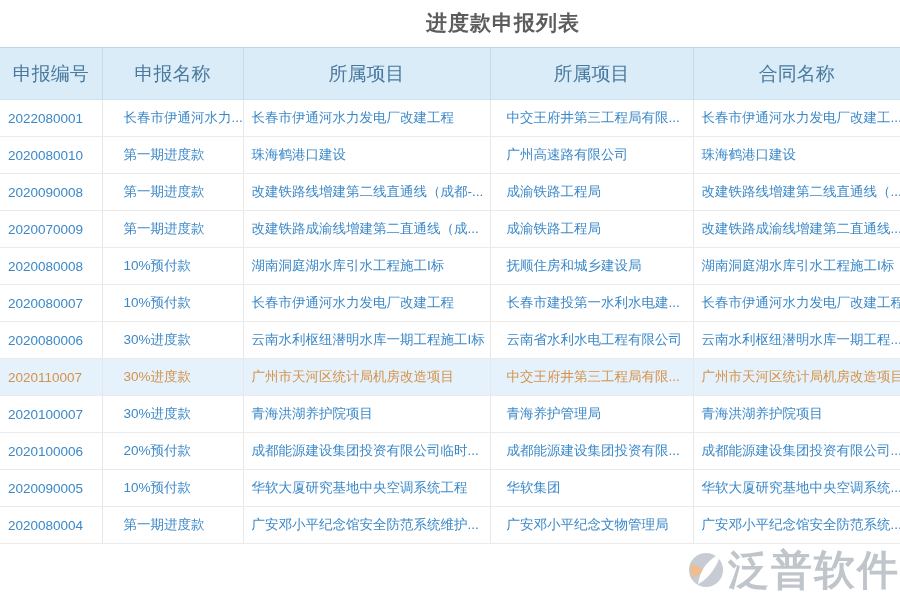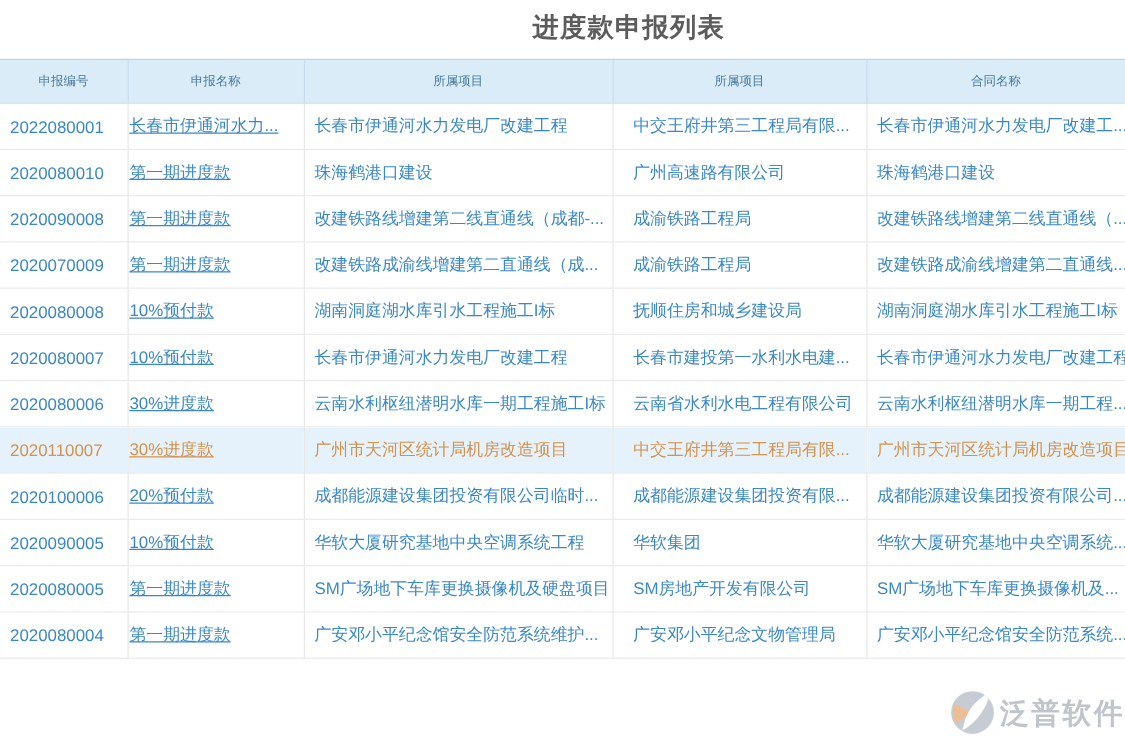--- a/index.html
+++ b/index.html
@@ -6,50 +6,50 @@
   html,body { width:900px; height:600px; overflow:hidden; background:#ffffff;
               font-family:"Liberation Sans","DejaVu Sans",sans-serif; }
   .page { position:relative; width:900px; height:600px; overflow:hidden; }
 
   .title { height:47px; line-height:46px; text-align:center; font-size:21px;
            font-weight:bold; color:#5c5c5c; letter-spacing:1px;
            position:relative; left:53px; }
 
   table.list { width:900px; table-layout:fixed; border-collapse:collapse; }
 
-  thead th { background:#d9ecf8; color:#49799e; font-weight:normal; font-size:10px;
-             height:35px; text-align:center;
+  thead th { background:#d9ecf8; color:#49799e; font-weight:normal; font-size:19px;
+             height:52px; text-align:center;
              border-top:1px solid #c0d3e1; border-bottom:1px solid #cfe2ef;
              border-right:1px solid #c6dcec; }
   thead th:last-child { border-right:none; }
 
   tbody td { color:#3b88c8; font-size:13.5px; height:37px; white-space:nowrap;
              overflow:hidden; border-bottom:1px solid #ebebeb;
              border-right:1px solid #e7e7e7; background:#ffffff; }
   tbody td:last-child { border-right:none; }
 
   th:nth-child(1), td:nth-child(1){ width:102px; }
   th:nth-child(2), td:nth-child(2){ width:141px; }
   th:nth-child(3), td:nth-child(3){ width:247px; }
   th:nth-child(4), td:nth-child(4){ width:203px; }
   th:nth-child(5), td:nth-child(5){ width:207px; }
 
   td:nth-child(1){ padding-left:8px; }
-  td:nth-child(2){ padding-left:1px;text-decoration:underline; }
+  td:nth-child(2){ padding-left:21px; }
   td:nth-child(3){ padding-left:8px; }
   td:nth-child(4){ padding-left:16px; }
   td:nth-child(5){ padding-left:8px; }
 
   tr.highlighted td { background:#e5f2fb; color:#d4924c;margin-top:21px; }
 
   .watermark { position:absolute; right:0px; top:547px; height:46px;
                display:flex; align-items:center; opacity:0.55;
                pointer-events:none; z-index:5; }
   .wm-logo { display:inline-block; width:38px; height:38px; margin-right:3px; }
-  .wm-text { font-size:23px; font-weight:bold; color:#8e97a3; letter-spacing:2px;
+  .wm-text { font-size:41px; font-weight:bold; color:#8e97a3; letter-spacing:2px;
              font-family:"Liberation Sans","DejaVu Sans",sans-serif; }
 </style>
 </head>
 <body>
 
 <div class="page">
 
   <div class="title">进度款申报列表</div>
 
   <table class="list">
@@ -113,39 +113,39 @@
           <td>云南水利枢纽潜明水库一期工程...</td>
         </tr>
         <tr class="highlighted">
           <td>2020110007</td>
           <td>30%进度款</td>
           <td>广州市天河区统计局机房改造项目</td>
           <td>中交王府井第三工程局有限...</td>
           <td>广州市天河区统计局机房改造项目</td>
         </tr>
         <tr>
+          <td>2020100007</td>
+          <td>30%进度款</td>
+          <td>青海洪湖养护院项目</td>
+          <td>青海养护管理局</td>
+          <td>青海洪湖养护院项目</td>
+        </tr>
+        <tr>
           <td>2020100006</td>
           <td>20%预付款</td>
           <td>成都能源建设集团投资有限公司临时...</td>
           <td>成都能源建设集团投资有限...</td>
           <td>成都能源建设集团投资有限公司...</td>
         </tr>
         <tr>
           <td>2020090005</td>
           <td>10%预付款</td>
           <td>华软大厦研究基地中央空调系统工程</td>
           <td>华软集团</td>
           <td>华软大厦研究基地中央空调系统...</td>
-        </tr>
-        <tr>
-          <td>2020080005</td>
-          <td>第一期进度款</td>
-          <td>SM广场地下车库更换摄像机及硬盘项目</td>
-          <td>SM房地产开发有限公司</td>
-          <td>SM广场地下车库更换摄像机及...</td>
         </tr>
         <tr>
           <td>2020080004</td>
           <td>第一期进度款</td>
           <td>广安邓小平纪念馆安全防范系统维护...</td>
           <td>广安邓小平纪念文物管理局</td>
           <td>广安邓小平纪念馆安全防范系统...</td>
         </tr>
       </tbody>
   </table>

